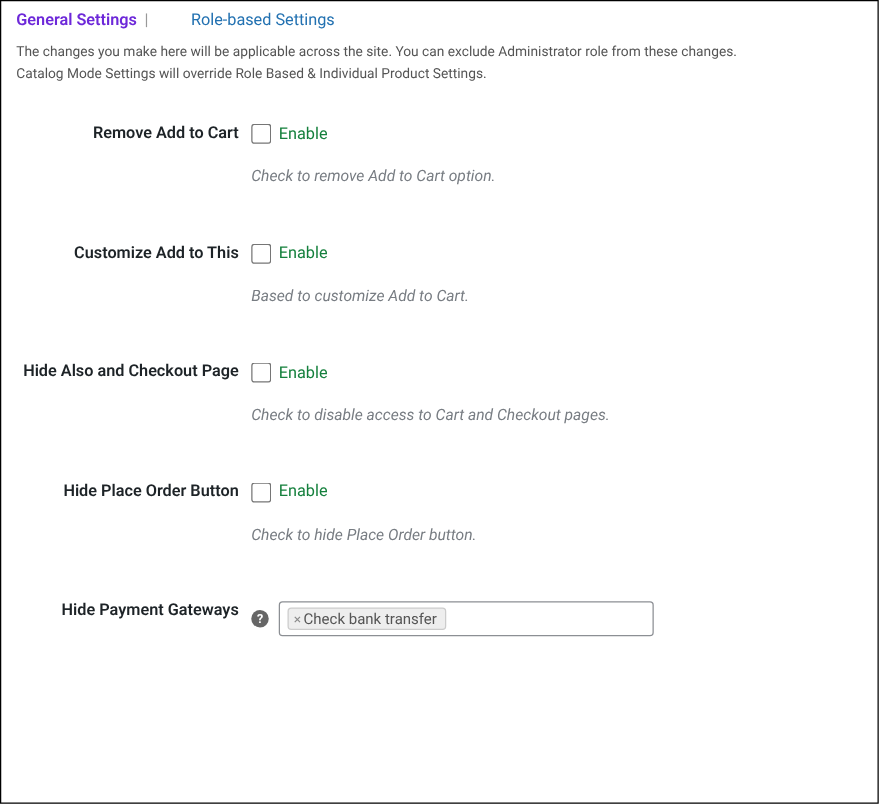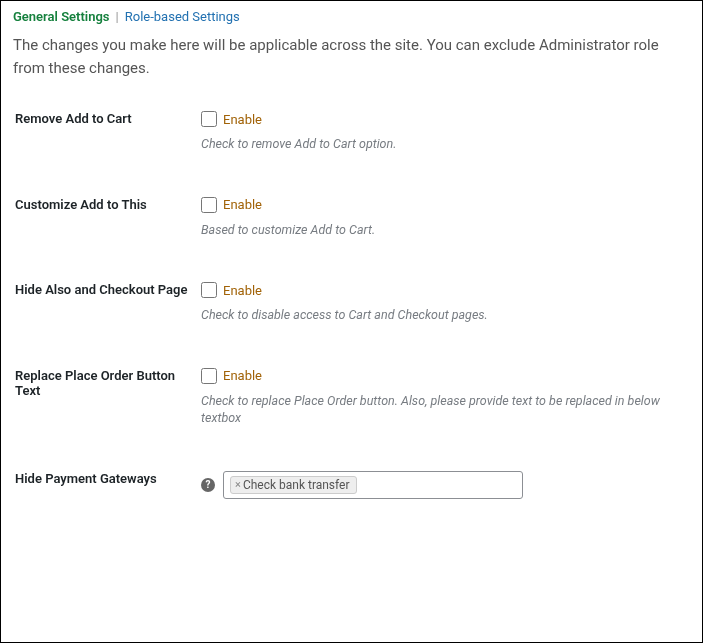--- a/index.html
+++ b/index.html
@@ -21,45 +21,46 @@
       padding: 8px 12px 4px 12px;
       display: flex;
       gap: 6px;
       align-items: center;
     }
     .tab {
       font-size: 13px;
       font-weight: 600;
     }
     .tab.active {
-      color: #15803d;
+      color: #6d28d9;
     }
     .tab.link {
       color: #2271b1;
       font-weight: 400;
       cursor: pointer;
+      margin-left: 28px;
     }
     .divider {
       color: #999;
     }
     .intro {
       padding: 6px 12px 18px 12px;
-      font-size: 15px;
+      font-size: 11px;
       color: #555;
       line-height: 1.5;
     }
     .form-table {
       width: 100%;
       border-collapse: collapse;
     }
     .form-table tr {
       vertical-align: top;
     }
     .form-table th {
-      text-align: left;
+      text-align: right;
       padding: 14px 10px 14px 14px;
       width: 200px;
       font-weight: 600;
       font-size: 13px;
       color: #1d2327;
       vertical-align: top;
     }
     .form-table td {
       padding: 14px 14px 14px 0;
       font-size: 13px;
@@ -71,25 +72,25 @@
     }
     .checkbox-row input[type="checkbox"] {
       width: 16px;
       height: 16px;
       border-radius: 3px;
       border: 1px solid #8c8f94;
       cursor: pointer;
     }
     .checkbox-row label {
       font-size: 13px;
-      color: #a16207;
+      color: #15803d;
       cursor: pointer;
     }
     .desc {
-      margin-top: 8px;
+      margin-top: 18px;
       font-style: italic;
       color: #777c82;
       font-size: 12.5px;
       line-height: 1.4;
     }
     .help-cell {
       display: flex;
       align-items: center;
       gap: 8px;
     }
@@ -140,20 +141,21 @@
 <body>
 
 <div class="tabs">
   <span class="tab active">General Settings</span>
   <span class="divider">|</span>
   <span class="tab link">Role-based Settings</span>
 </div>
 
 <div class="intro">
   <div>The changes you make here will be applicable across the site. You can exclude Administrator role from these changes.</div>
+  <div>Catalog Mode Settings will override Role Based &amp; Individual Product Settings.</div>
 </div>
 
 <table class="form-table">
 
   <tbody>
       <tr class="row-gap">
     <th>Remove Add to Cart</th>
     <td>
       <div class="checkbox-row">
         <input type="checkbox" style="">
@@ -179,31 +181,31 @@
     <th>Hide Also and Checkout Page</th>
     <td>
       <div class="checkbox-row">
         <input type="checkbox" style="">
         <label>Enable</label>
       </div>
       <div class="desc">Check to disable access to Cart and Checkout pages.</div>
     </td>
   </tr>
 
-
   <tr class="row-gap">
-    <th>Replace Place Order Button Text</th>
-    <td>
-      <div class="checkbox-row">
-        <input type="checkbox" style="">
-        <label>Enable</label>
-      </div>
-      <div class="desc">Check to replace Place Order button. Also, please provide text to be replaced in below textbox</div>
-    </td>
-  </tr>
+    <th>Hide Place Order Button</th>
+    <td>
+      <div class="checkbox-row">
+        <input type="checkbox" style="">
+        <label>Enable</label>
+      </div>
+      <div class="desc">Check to hide Place Order button.</div>
+    </td>
+  </tr>
+
 
   <tr>
     <th>Hide Payment Gateways</th>
     <td>
       <div class="help-cell">
         <span class="help-icon">?</span>
         <div class="tag-input">
           <span class="tag">
             <span class="tag-remove">×</span>
             <span>Check bank transfer</span>

